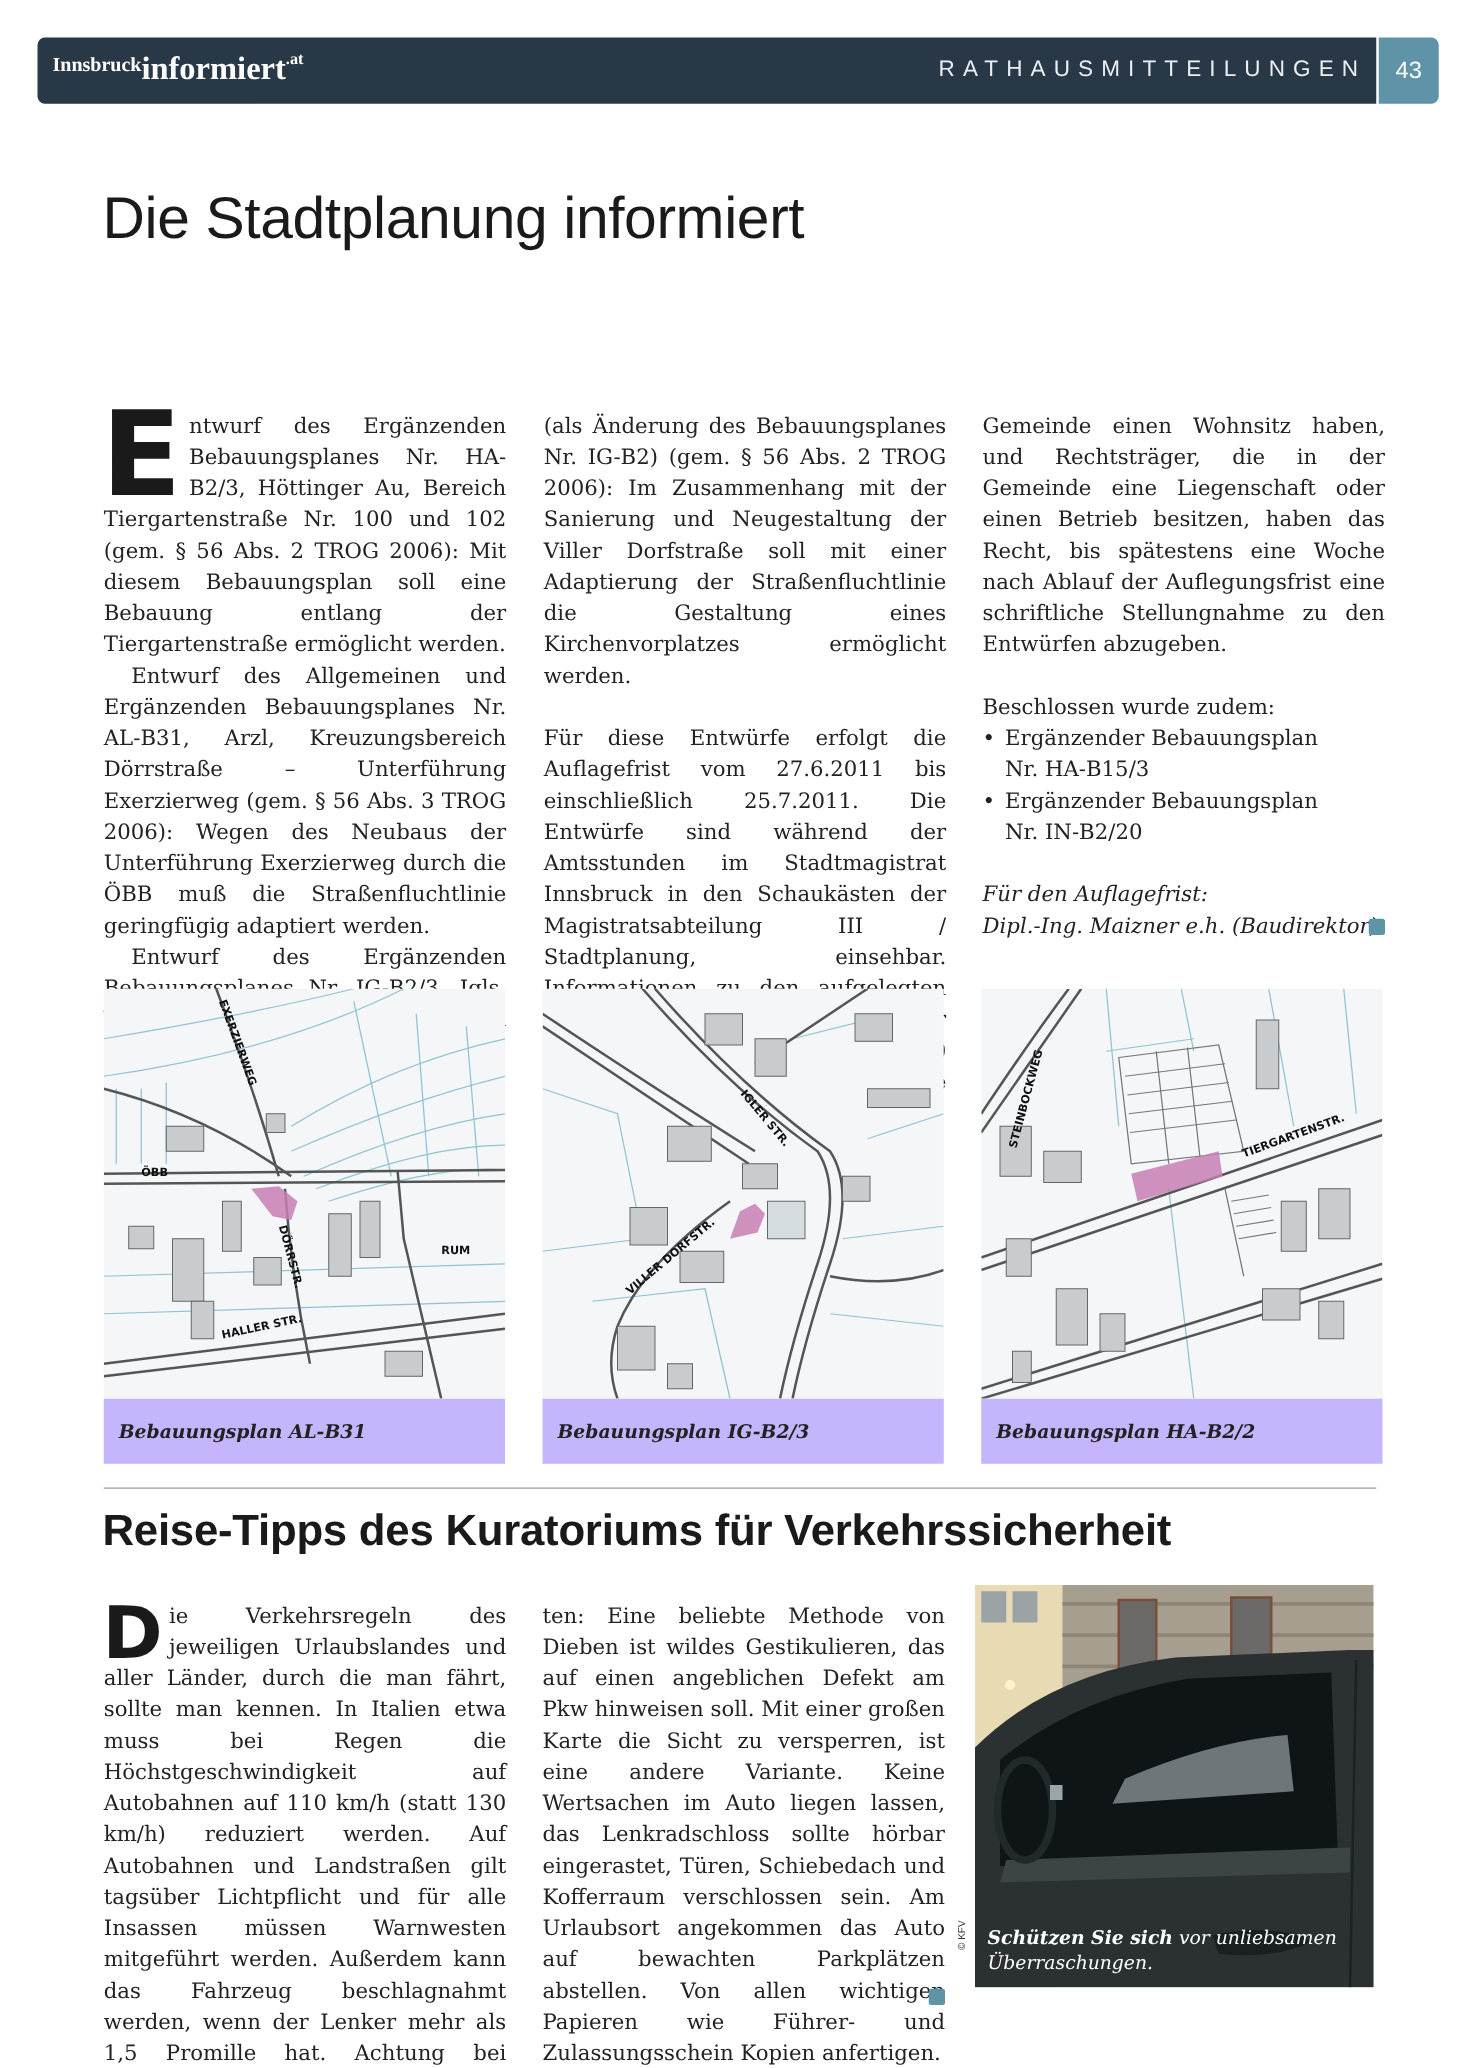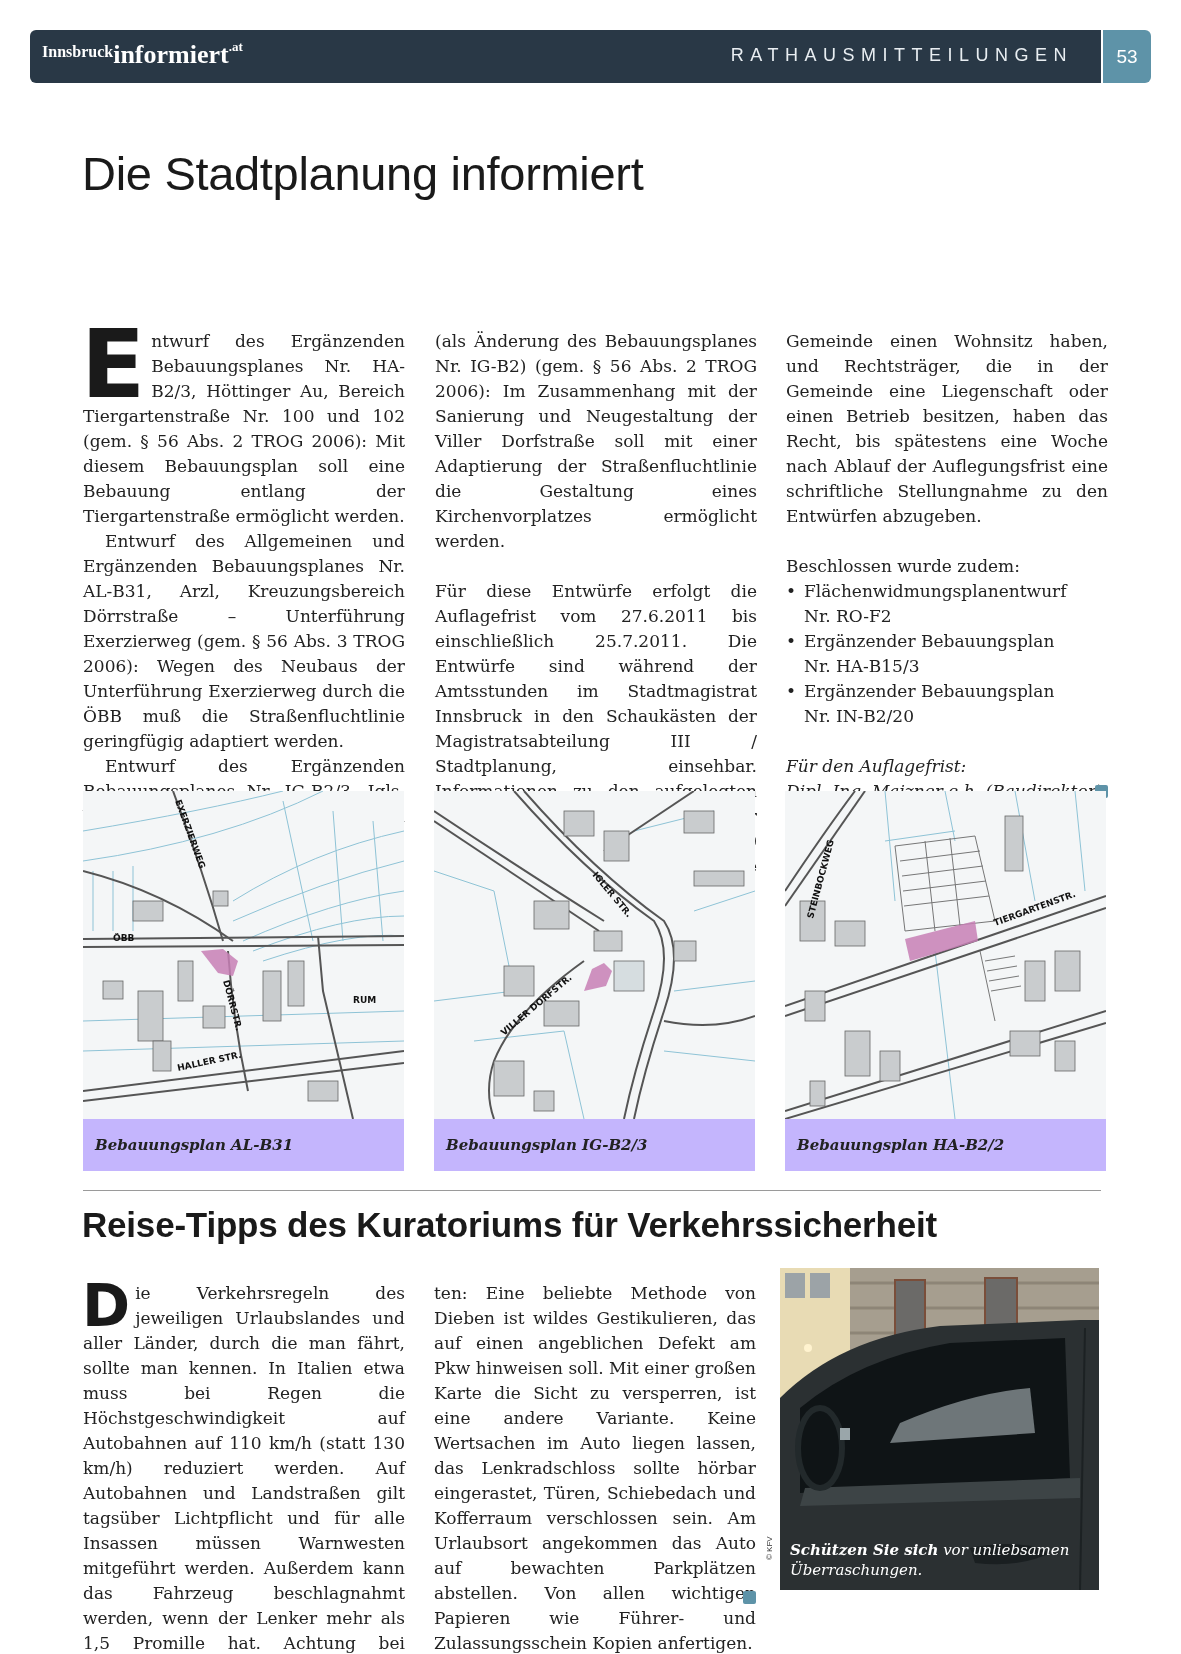--- a/index.html
+++ b/index.html
@@ -3,21 +3,21 @@
 <meta charset="utf-8">
 <style>
   html,body{margin:0;padding:0;background:#fff;}
   body{width:1181px;height:1654px;position:relative;overflow:hidden;font-family:"DejaVu Serif","Liberation Serif",serif;color:#1e1e1e;}
   .header{position:absolute;left:30px;top:30px;width:1013px;height:53px;padding-left:48px;}
   .header-bar{position:absolute;left:0;top:0;width:1071px;height:53px;background:#293846;border-radius:6px 0 0 6px;}
   .brand{position:absolute;left:12px;top:9px;color:#fff;font-family:"Liberation Serif",serif;white-space:nowrap;}
   .brand .b1{font-size:16px;font-weight:bold;vertical-align:6px;}
   .brand .b2{font-size:26px;font-weight:bold;}
   .brand .b3{font-size:13px;font-weight:bold;vertical-align:12px;}
-  .section{position:absolute;right:28px;top:15px;color:#e9eef2;font-family:"Liberation Sans",sans-serif;font-size:18px;letter-spacing:6.5px;}
+  .section{position:absolute;right:8px;top:15px;color:#e9eef2;font-family:"Liberation Sans",sans-serif;font-size:18px;letter-spacing:6.5px;}
   .pagenum{position:absolute;left:1073px;top:0;width:48px;height:53px;background:#5e93a8;border-radius:0 6px 6px 0;color:#fff;font-family:"Liberation Sans",sans-serif;font-size:19px;text-align:center;line-height:53px;}
   .title{position:absolute;left:82px;top:146px;font-family:"Liberation Sans",sans-serif;font-size:47px;font-weight:normal;color:#1a1a1a;margin:0;letter-spacing:-0.3px;}
   .intro{position:absolute;left:83px;top:224px;width:640px;font-family:"Liberation Sans",sans-serif;font-size:16.5px;line-height:25px;color:#222;}
   .col{position:absolute;font-size:17px;line-height:25px;text-align:justify;color:#222;}
   .col p{margin:0;}
   .indent{text-indent:22px;}
   .dropcap{float:left;font-family:"DejaVu Sans","Liberation Sans",sans-serif;font-weight:bold;color:#1a1a1a;}
   .dc-e{font-size:94px;line-height:72px;height:72px;margin:0 6px 0 -2px;}
   .dc-d{font-size:58px;line-height:46px;height:46px;margin:2px 5px 0 -1px;}
   ul.bl{list-style:none;margin:0;padding:0;}
@@ -38,21 +38,21 @@
 </head>
 <body>
 
 <div class="header">
   <div class="header-bar">
     <div class="brand">
       <span class="b1">Innsbruck</span><span class="b2">informiert</span><span class="b3">.at</span>
     </div>
     <div class="section">RATHAUSMITTEILUNGEN</div>
   </div>
-  <div class="pagenum">53</div>
+  <div class="pagenum">43</div>
 </div>
 
 <h1 class="title">Die Stadtplanung informiert</h1>
 <div class="intro">
 </div>
 
 <div class="col" style="left:83px;top:329px;width:322px;">
   <p><span class="dropcap dc-e">E</span><span>ntwurf des Ergänzenden Bebauungsplanes Nr. HA-B2/3, Höttinger Au, Bereich Tiergartenstraße Nr. 100 und 102 (gem. § 56 Abs. 2 TROG 2006): Mit diesem Bebauungsplan soll eine Bebauung entlang der Tiergartenstraße ermöglicht werden.</span></p>
   <p class="indent">Entwurf des Allgemeinen und Ergänzenden Bebauungsplanes Nr. AL-B31, Arzl, Kreuzungsbereich Dörrstraße – Unterführung Exerzierweg (gem. § 56 Abs. 3 TROG 2006): Wegen des Neubaus der Unterführung Exerzierweg durch die ÖBB muß die Straßenfluchtlinie geringfügig adaptiert werden.</p>
   <p class="indent">Entwurf des Ergänzenden Bebauungsplanes Nr. IG-B2/3, Igls, Viller Dorfstraße Gpn. 1, 12, 13 und 14 alle KG Vill</p>
@@ -60,21 +60,20 @@
 
 <div class="col" style="left:435px;top:329px;width:322px;">
   <p>(als Änderung des Bebauungsplanes Nr. IG-B2) (gem. § 56 Abs. 2 TROG 2006): Im Zusammenhang mit der Sanierung und Neugestaltung der Viller Dorfstraße soll mit einer Adaptierung der Straßenfluchtlinie die Gestaltung eines Kirchenvorplatzes ermöglicht werden.</p>
   <p style="margin-top:25px;">Für diese Entwürfe erfolgt die Auflagefrist vom 27.6.2011 bis einschließlich 25.7.2011. Die Entwürfe sind während der Amtsstunden im Stadtmagistrat Innsbruck in den Schaukästen der Magistratsabteilung III / Stadtplanung, einsehbar. Informationen zu den aufgelegten Entwürfen können während der Parteienverkehrszeit von 8 bis 10 Uhr eingeholt werden. Personen, die in der</p>
 </div>
 
 <div class="col" style="left:786px;top:329px;width:322px;">
   <p>Gemeinde einen Wohnsitz haben, und Rechtsträger, die in der Gemeinde eine Liegenschaft oder einen Betrieb besitzen, haben das Recht, bis spätestens eine Woche nach Ablauf der Auflegungsfrist eine schriftliche Stellungnahme zu den Entwürfen abzugeben.</p>
   <p style="margin-top:25px;text-align:left;">Beschlossen wurde zudem:</p>
   <ul class="bl">
-    <li><span>Flächenwidmungsplanentwurf</span><br><span>Nr. RO-F2</span></li>
     <li><span>Ergänzender Bebauungsplan</span><br><span>Nr. HA-B15/3</span></li>
     <li><span>Ergänzender Bebauungsplan</span><br><span>Nr. IN-B2/20</span></li>
   </ul>
   <p style="margin-top:25px;text-align:left;" class="it">Für den Auflagefrist:</p>
   <p style="text-align:left;position:relative;" class="it">
     <span>Dipl.-Ing. Maizner e.h. (Baudirektor)</span>
     <span class="endsq" style="position:absolute;right:0;top:6px;"></span>
   </p>
 </div>
 

